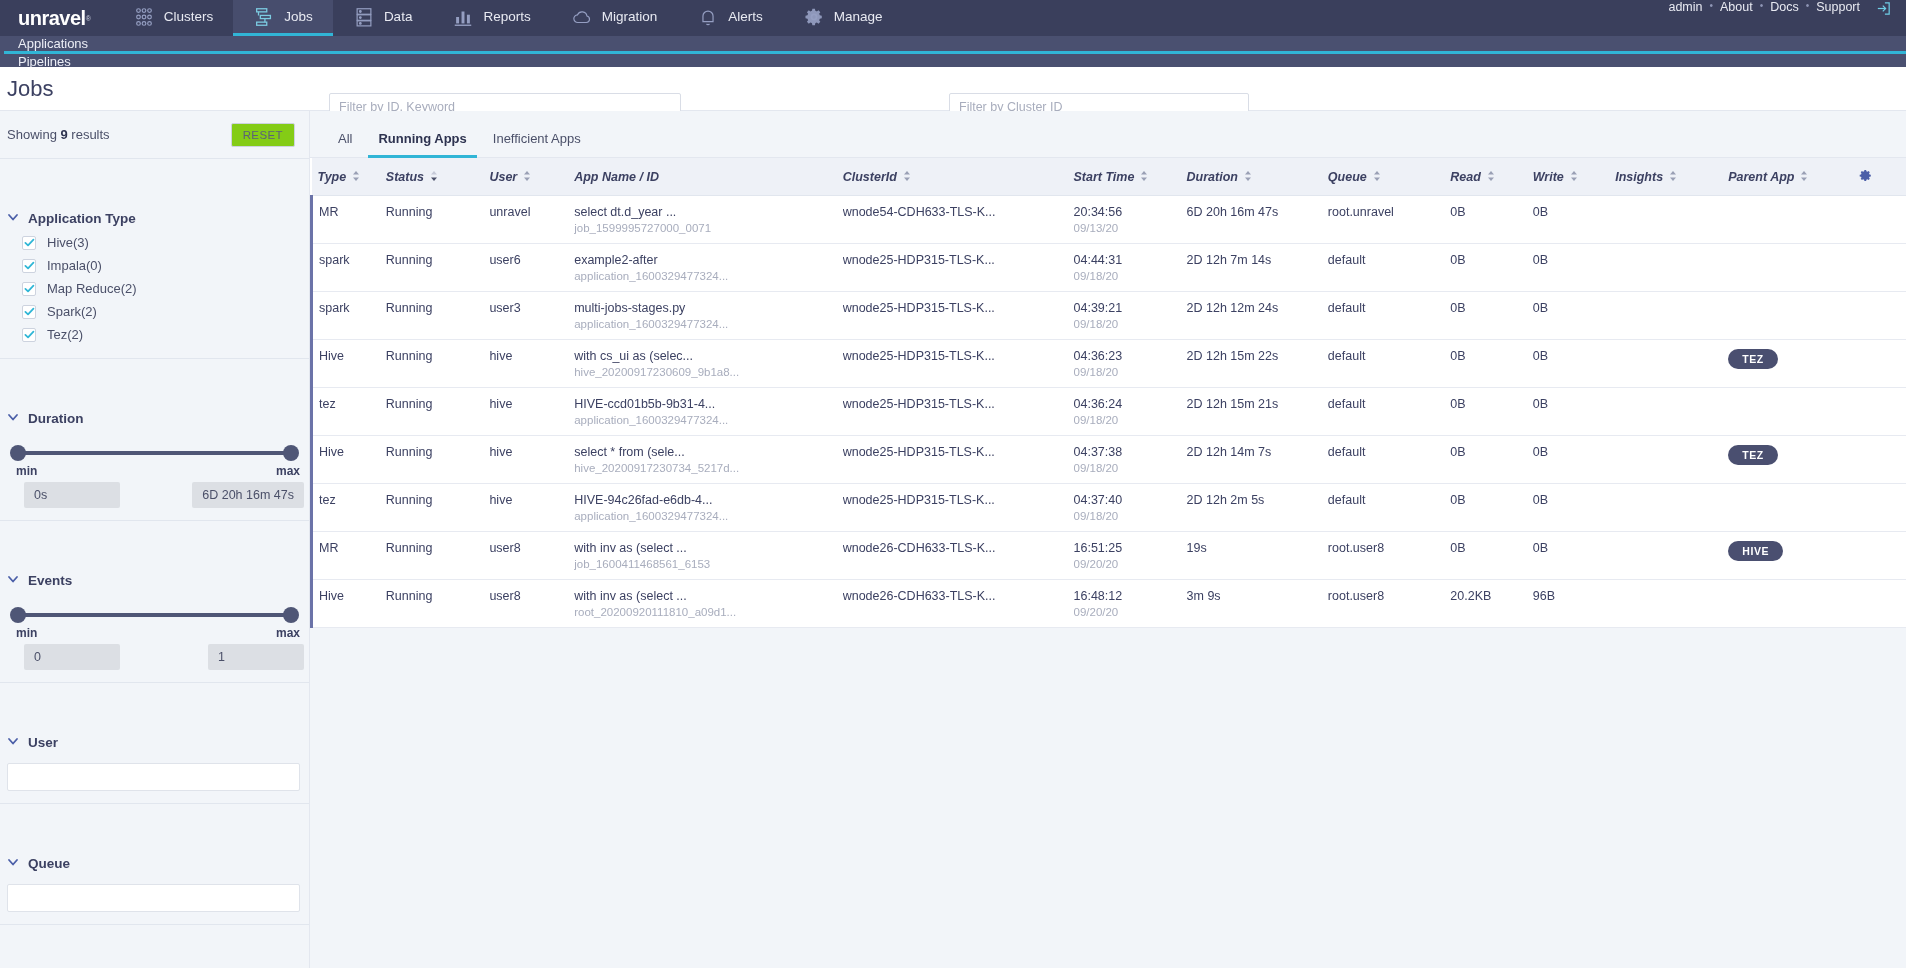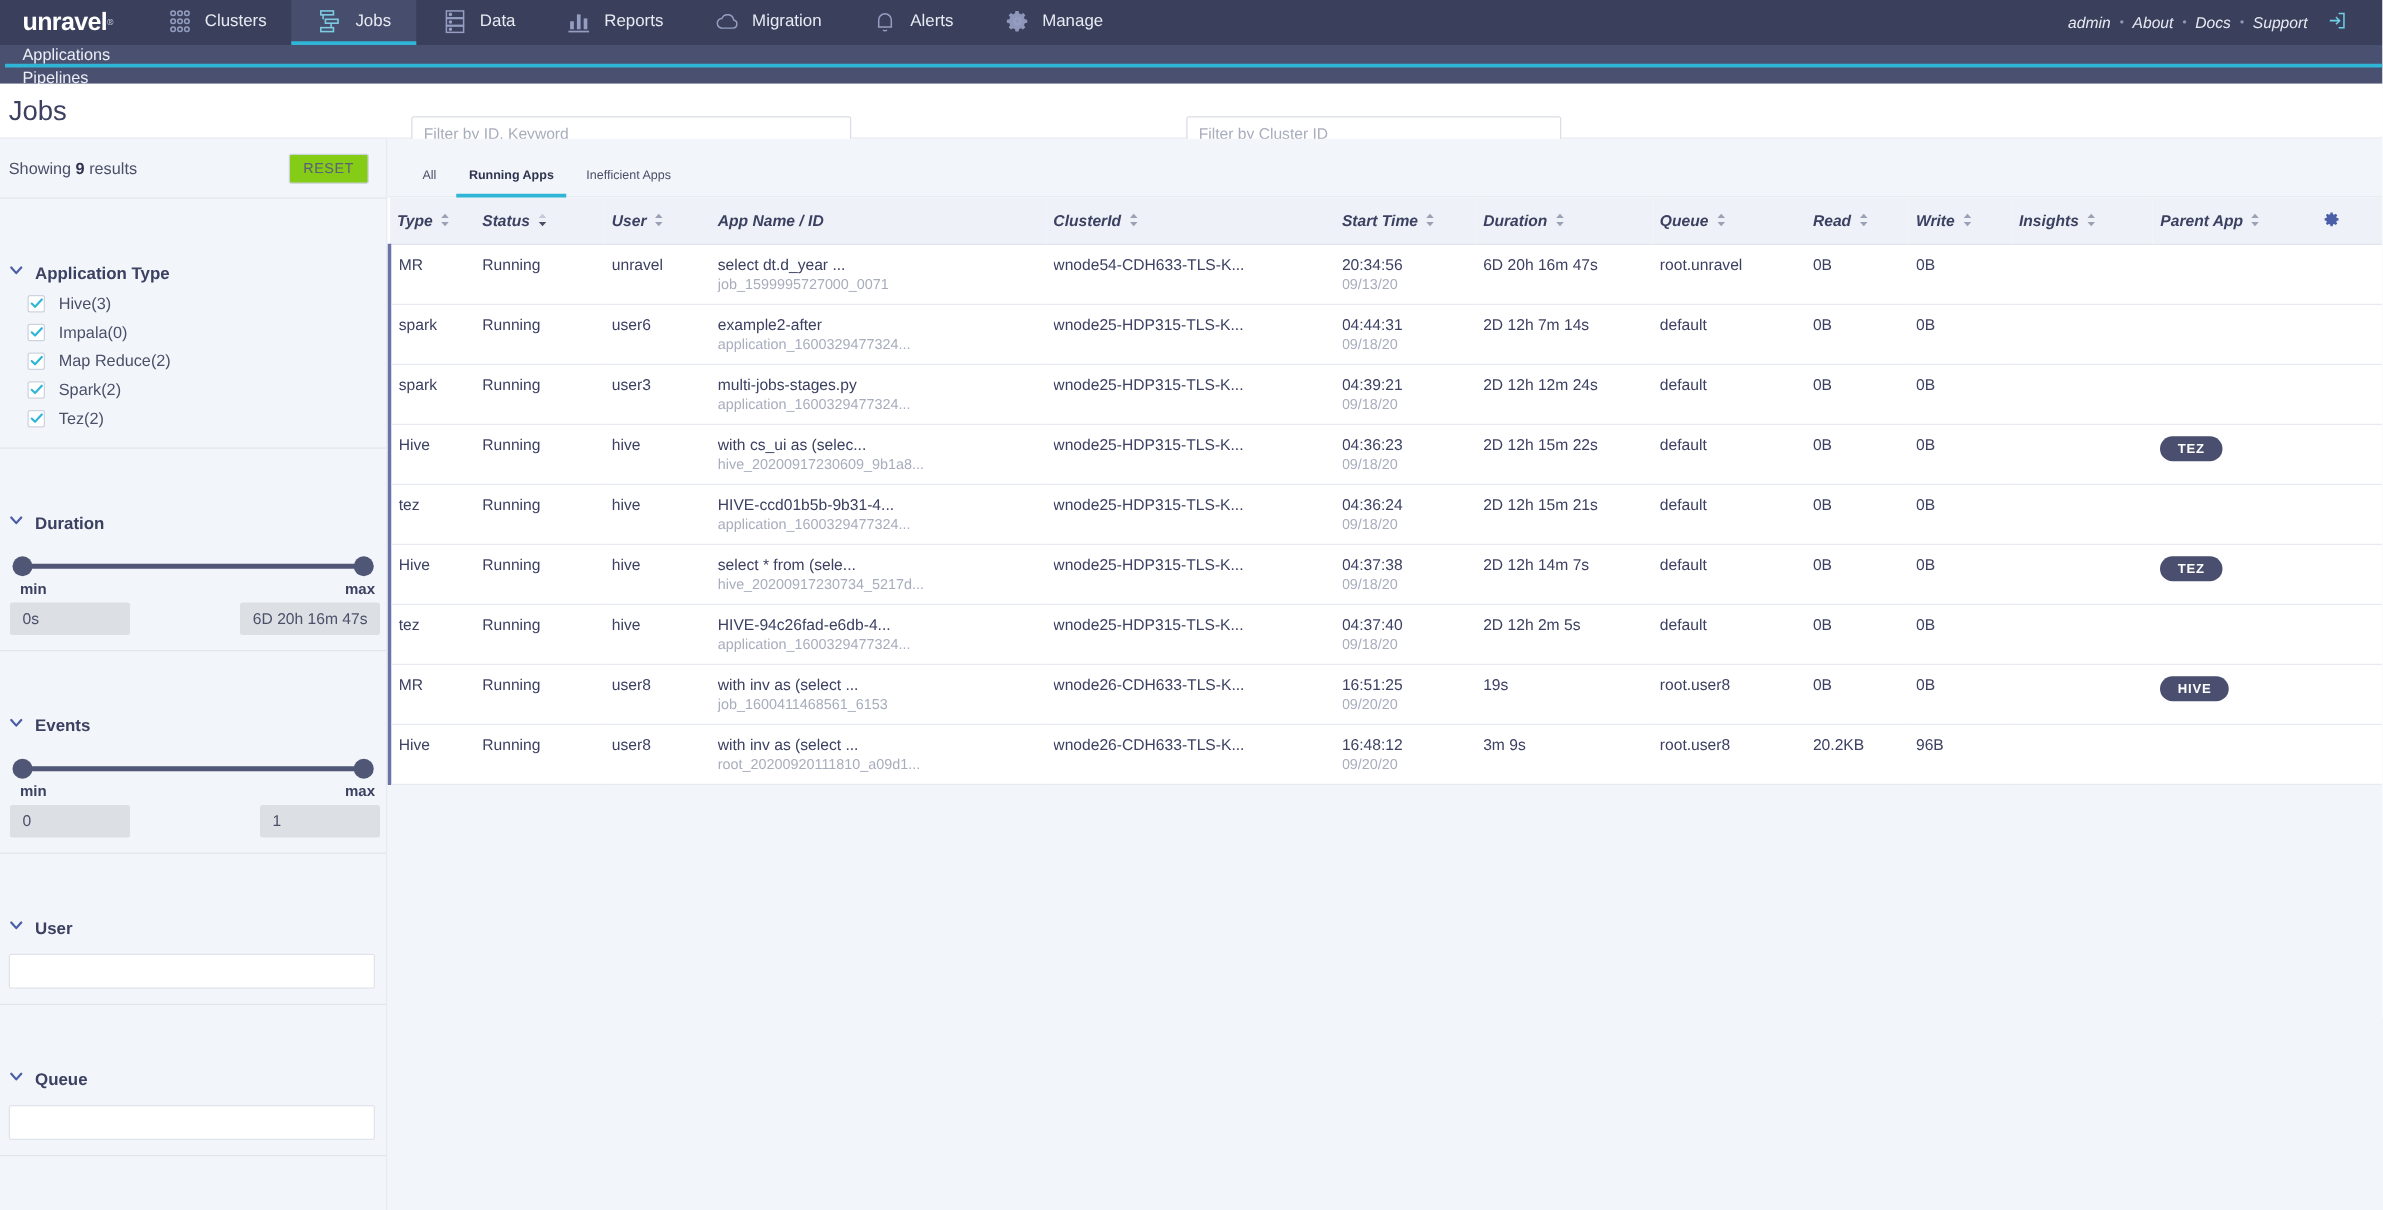--- a/index.html
+++ b/index.html
@@ -37,25 +37,24 @@
     cursor: pointer;
     border-bottom: 3px solid transparent;
   }
   .nav-item.active {
     background: #474d6d;
     border-bottom: 3px solid #31b5d6;
   }
   .nav-icon { width: 22px; height: 22px; display:block; opacity:.95; }
   .nav-right {
     margin-left: auto;
-    display: flex; align-items: center; gap: 7px;
-    padding-right: 28px;
+    display: flex; gap: 7px;
+    padding-right: 14px;
     font-size: 12.5px;
     color: #e8eaf2;
-    font-style: italic;
   }
   .nav-right a { color:#e8eaf2; text-decoration:none; cursor:pointer; }
   .nav-dot { color:#8e95b5; font-size:10px; }
   .logout-icon { width:17px; height:17px; margin-left:8px; }
 
   
   .subnav {
     height: 31px;
     background: #4a5070;
     display: flex; align-items: stretch;
@@ -167,21 +166,21 @@
     background:#4f5676;
     border-radius:50%;
   }
   .knob.left { left:-8px; }
   .knob.right { right:-8px; }
   .minmax {
     display:flex; justify-content:space-between;
     padding: 9px 9px 0 16px;
     font-size:12px; font-weight:700; color:#3c4162;
   }
-  .valrow { display:flex; justify-content:space-between; padding: 4px 5px 0 8px; }
+  .valrow { display:flex; justify-content:space-between; padding: 4px 5px 0 24px; }
   .valbox {
     background:#dcdfe4;
     border-radius:2px;
     font-size:12.5px;
     color:#4b5069;
     padding:6px 10px;
     min-width:96px;
   }
   .valbox.right { text-align:left; }
   .text-field {
@@ -200,21 +199,21 @@
   
   .main { flex:1; background:#f2f5f9; overflow:hidden; position:relative; }
   .tabs {
     display:flex; align-items:flex-end;
     height: 47px;
     padding-left: 18px;
     gap: 6px;
     border-bottom: 1px solid #e3e7ef;
   }
   .tab {
-    font-size:10px;
+    font-size:13px;
     color:#4b5069;
     padding: 0 10px 9px 10px;
     cursor:pointer;
     border-bottom: 3px solid transparent;
     margin-bottom:-1px;
   }
   .tab.active { color:#2e3350; font-weight:700; border-bottom-color:#31b5d6; }
   .table-area { padding: 0; background:#f2f5f9; }
   table.jobs { width: 1596px; border-collapse: collapse; table-layout: fixed; background:#fff; }
   table.jobs thead th {

